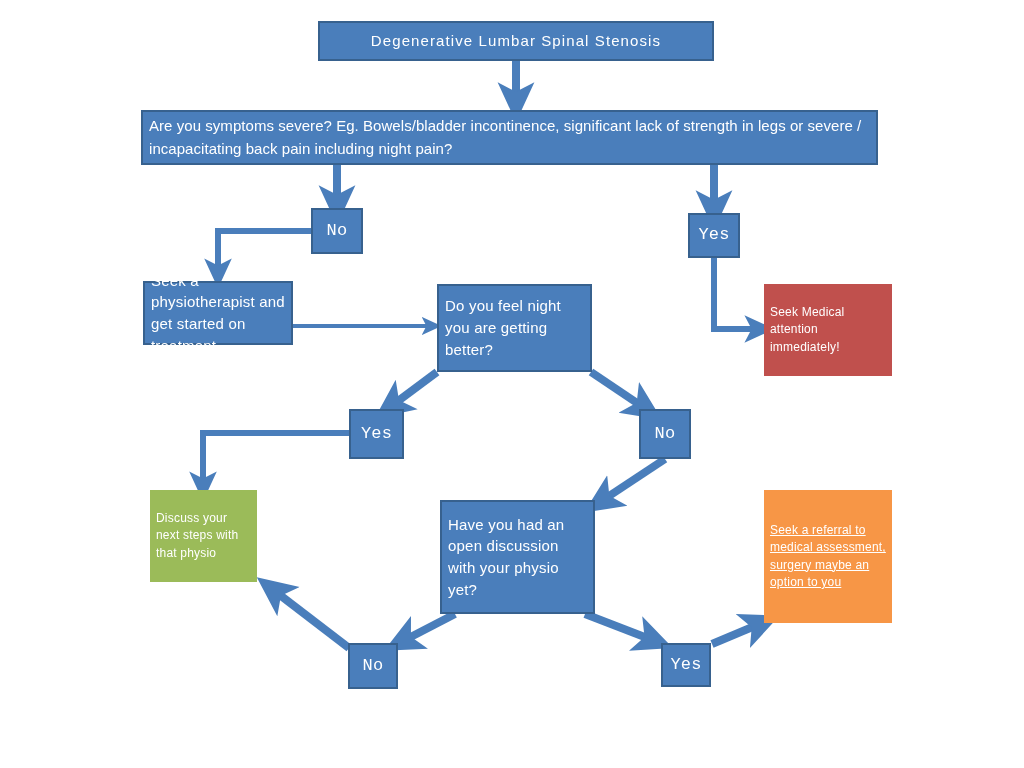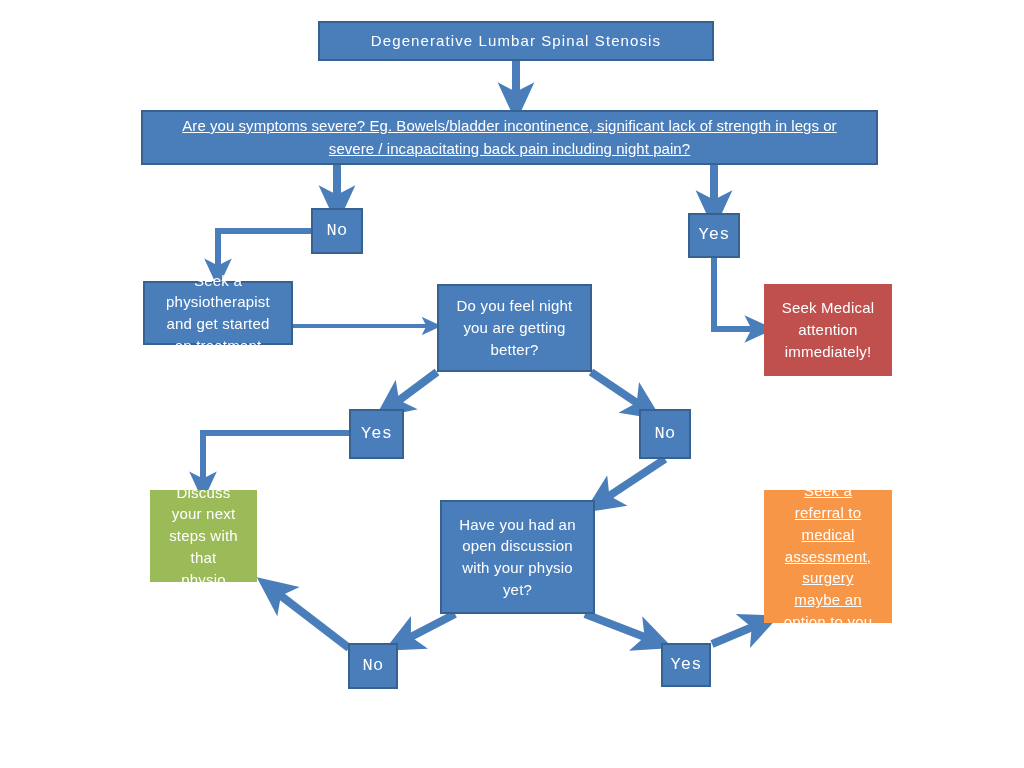--- a/index.html
+++ b/index.html
@@ -24,25 +24,25 @@
     width: 1024px;
     height: 768px;
     pointer-events: none;
   }
   .node {
     position: absolute;
     box-sizing: border-box;
     display: flex;
     align-items: center;
     justify-content: center;
-    text-align: center;
+    text-align: left;
     color: #ffffff;
     line-height: 1.22;
     letter-spacing: 0.2px;
-    padding: 2px 17px;
+    padding: 2px 6px;
     z-index: 2;
   }
   .node-blue {
     background: #4a7ebb;
     border: 2px solid #37618e;
   }
   .node-red {
     background: #c0504d;
     border: none;
   }
@@ -67,21 +67,21 @@
   .wide-box {
     font-size: 15px;
     letter-spacing: 0.05px;
     line-height: 1.5;
   }
   .process-box {
     font-size: 15px;
     line-height: 1.45;
   }
   .terminal-box {
-    font-size: 15px;
+    font-size: 12px;
     line-height: 1.45;
   }
 </style>
 </head>
 <body>
 
 <div id="canvas">
 
   <svg id="connectors" viewBox="0 0 1024 768" width="1024" height="768">
     <defs>
@@ -144,21 +144,21 @@
 
     <g>
       <path d="M712,644 L762,623" stroke="#4a7ebb" stroke-width="8" fill="none" marker-end="url(#arrowhead)"></path>
     </g>
   </svg>
 
   <div class="node node-blue title-box" style="left:318px; top:21px; width:396px; height:40px;">
     <span>Degenerative Lumbar Spinal Stenosis</span>
   </div>
 
-  <div class="node node-blue wide-box" style="left:141px; top:110px; width:737px; height:55px;text-decoration:underline;">
+  <div class="node node-blue wide-box" style="left:141px; top:110px; width:737px; height:55px;">
     <span>Are you symptoms severe? Eg. Bowels/bladder incontinence, significant lack of strength in legs or severe / incapacitating back pain including night pain?</span>
   </div>
 
   <div class="node node-blue label-box" style="left:311px; top:208px; width:52px; height:46px;">
     <span>No</span>
   </div>
 
   <div class="node node-blue label-box" style="left:688px; top:213px; width:52px; height:45px;">
     <span>Yes</span>
   </div>

